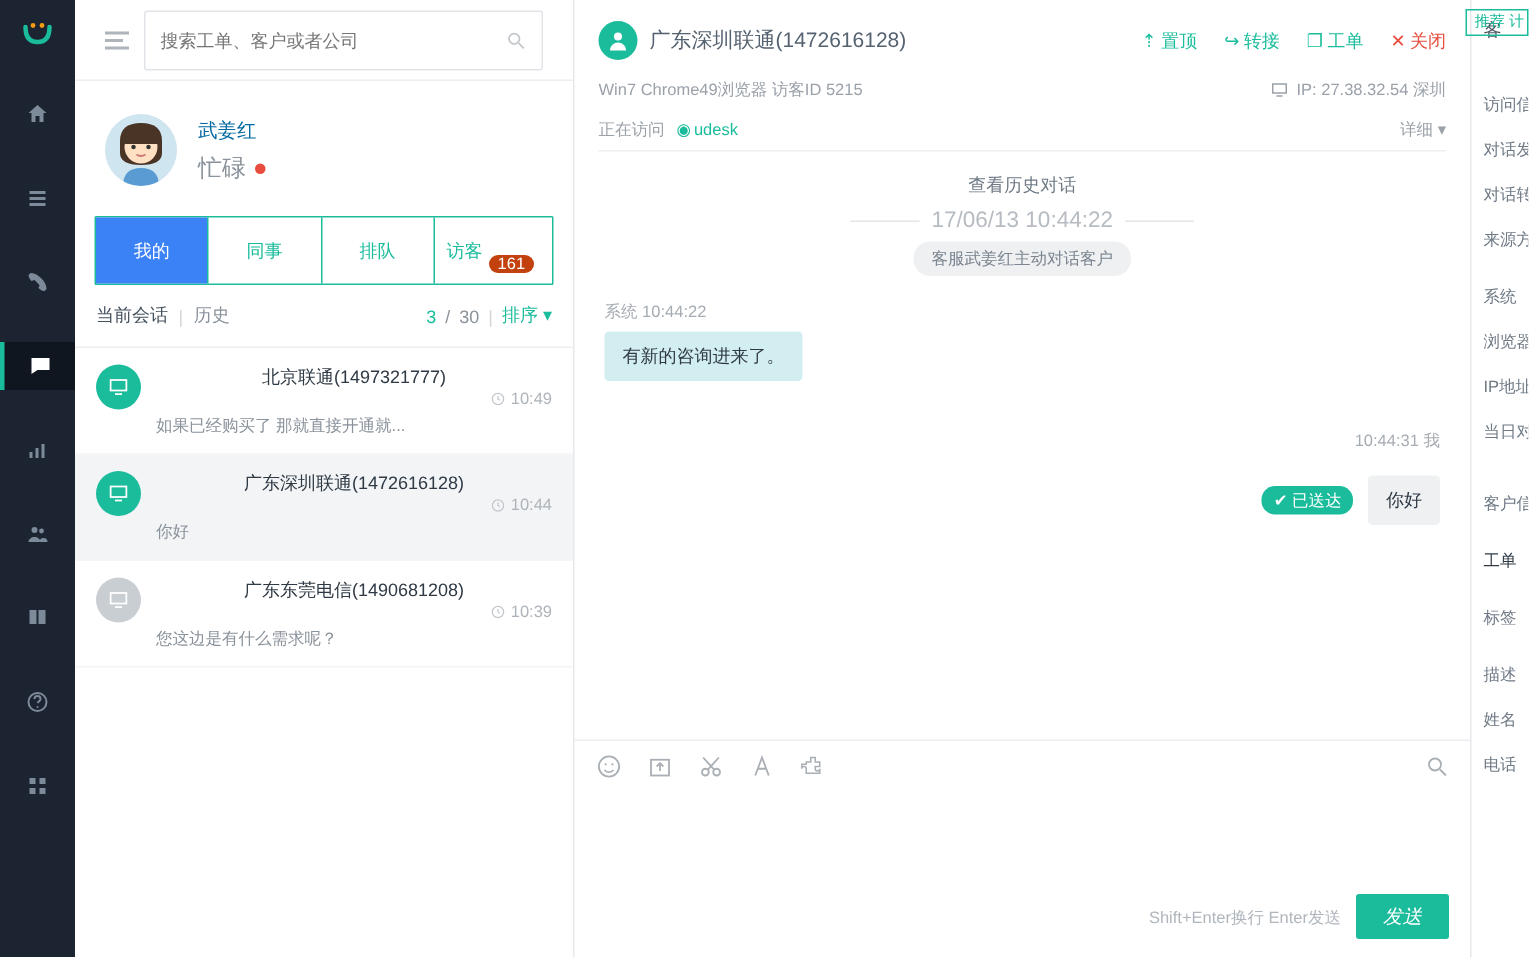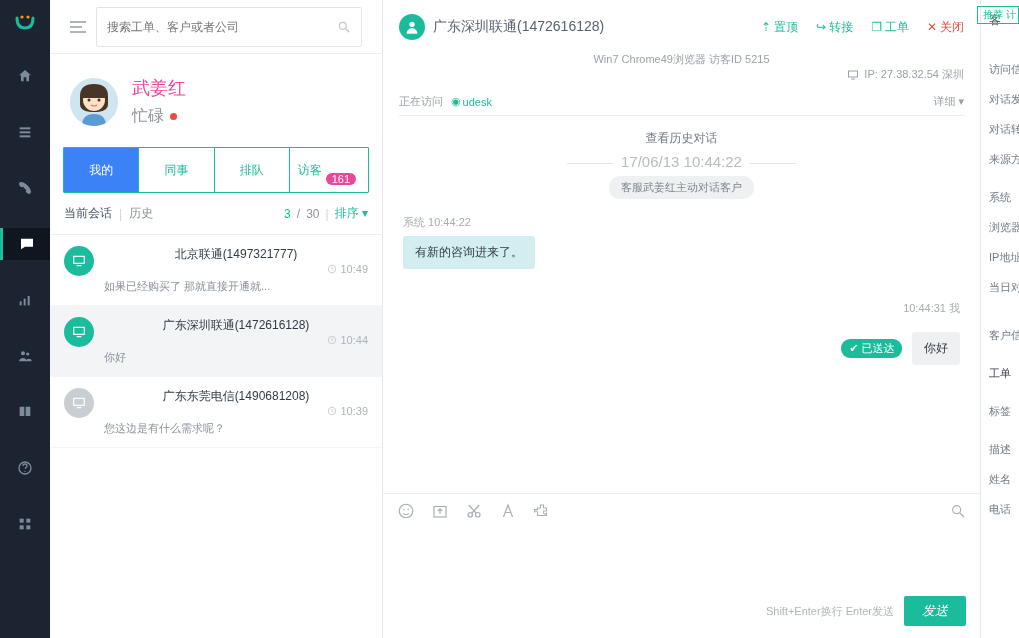--- a/index.html
+++ b/index.html
@@ -17,30 +17,30 @@
 .leftpanel { width: 333px; border-right:1px solid #e6e8eb; display:flex; flex-direction:column; }
 .searchbar { height:54px; display:flex; align-items:center; gap:10px; padding:0 20px; border-bottom:1px solid #eceef0; }
 .hamburger { color:#b0b6bd; cursor:pointer; }
 .searchbox { flex:1; height:40px; border:1px solid #e1e4e8; border-radius:2px; display:flex; align-items:center; padding:0 10px; color:#bbb; }
 .searchbox input { flex:1; border:none; outline:none; font-size:12px; color:#555; background:transparent; }
 .searchbox .sicon { color:#c3c7cc; }
 
 .profile { padding:22px 20px 14px; display:flex; gap:14px; align-items:center; }
 .avatar { width:48px; height:48px; border-radius:50%; background:#d9e7ef; display:flex; align-items:center; justify-content:center; overflow:hidden; }
 .avatar svg { width:48px; height:48px; }
-.profile-name { font-size:18px; color:#ec4899; }
+.profile-name { font-size:13px; color:#0369a1; }
 .profile-status { font-size:16px; color:#8a929b; margin-top:6px; display:flex; align-items:center; gap:6px; }
 .dot-busy { width:7px; height:7px; border-radius:50%; background:#e74c3c; display:inline-block; }
 
 .tabs { display:flex; margin:6px 13px 0; border:1px solid #1abc9c; border-radius:1px; }
 .tab { flex:1; text-align:center; font-size:12px; padding:7px 0; color:#1abc9c; border-left:1px solid #1abc9c; cursor:pointer; display:flex; align-items:center; justify-content:center; gap:4px; }
 .tab:first-child { border-left:none; }
 .tab.active { background:#3b82f6; color:#fff; }
 .tab .badge { background:#1abc9c; color:#fff; border-radius:8px; padding:0 6px; font-size:11px; }
-.tab.last .badge { background:#ec4899; color:#fff;margin-top:18px; }
+.tab.last .badge { background:#c2410c; color:#fff;margin-top:18px; }
 .tab.last { padding-right:4px; }
 
 .subbar { display:flex; align-items:center; padding:12px 14px; font-size:12px; color:#43515e; }
 .subbar .sep { color:#d2d6da; margin:0 7px; }
 .subbar .hist { color:#8a929b; }
 .subbar .right { margin-left:auto; color:#1abc9c; display:flex; gap:6px; align-items:center; }
 .subbar .right .muted { color:#8a929b; }
 
 .convlist { flex:1; overflow:auto; border-top:1px solid #eceef0; }
 .conv { display:flex; gap:10px; padding:11px 14px; cursor:pointer; border-bottom:1px solid #f4f5f6; }
@@ -57,21 +57,21 @@
 .main { flex:1; display:flex; min-width:0; }
 .chat { flex:1; display:flex; flex-direction:column; border-right:1px solid #e6e8eb; min-width:0; }
 .chat-head { padding:8px 16px 0; }
 .chat-head-row1 { display:flex; align-items:center; gap:8px; padding:6px 0; }
 .head-av { width:26px; height:26px; border-radius:50%; background:#1abc9c; display:flex; align-items:center; justify-content:center; }
 .head-av svg { width:16px; height:16px; fill:#fff; }
 .head-name { font-size:14px; color:#556270; }
 .head-actions { margin-left:auto; display:flex; gap:18px; font-size:12px; }
 .head-act { color:#1abc9c; display:flex; align-items:center; gap:3px; cursor:pointer; }
 .head-act.close { color:#e74c3c; }
-.chat-head-row2 { display:flex; align-items:center; font-size:11px; color:#9aa1a9; padding:6px 0;flex-direction:column; }
+.chat-head-row2 { display:flex; align-items:center; font-size:11px; color:#9aa1a9; padding:6px 0; }
 .chat-head-row2 .r { margin-left:auto; display:flex; align-items:center; gap:5px; }
 .chat-head-row3 { display:flex; align-items:center; font-size:11px; color:#9aa1a9; padding:6px 0; border-bottom:1px solid #eceef0; }
 .chat-head-row3 .loc { color:#1abc9c; display:flex; align-items:center; gap:2px; margin-left:8px; }
 .chat-head-row3 .r { margin-left:auto; cursor:pointer; }
 
 .chat-body { flex:1; overflow:auto; padding:14px 20px; }
 .histlink { text-align:center; font-size:12px; color:#6f7a86; margin-bottom:6px; }
 .tstamp { text-align:center; font-size:15px; color:#b7bcc2; margin:4px 0; }
 .tstamp::before, .tstamp::after { content:""; display:inline-block; width:46px; border-top:1px solid #e3e5e8; vertical-align:middle; margin:0 8px; }
 .syschip { display:block; width:fit-content; margin:6px auto 16px; background:#eef0f2; color:#7c8590; font-size:11px; padding:4px 12px; border-radius:11px; }

